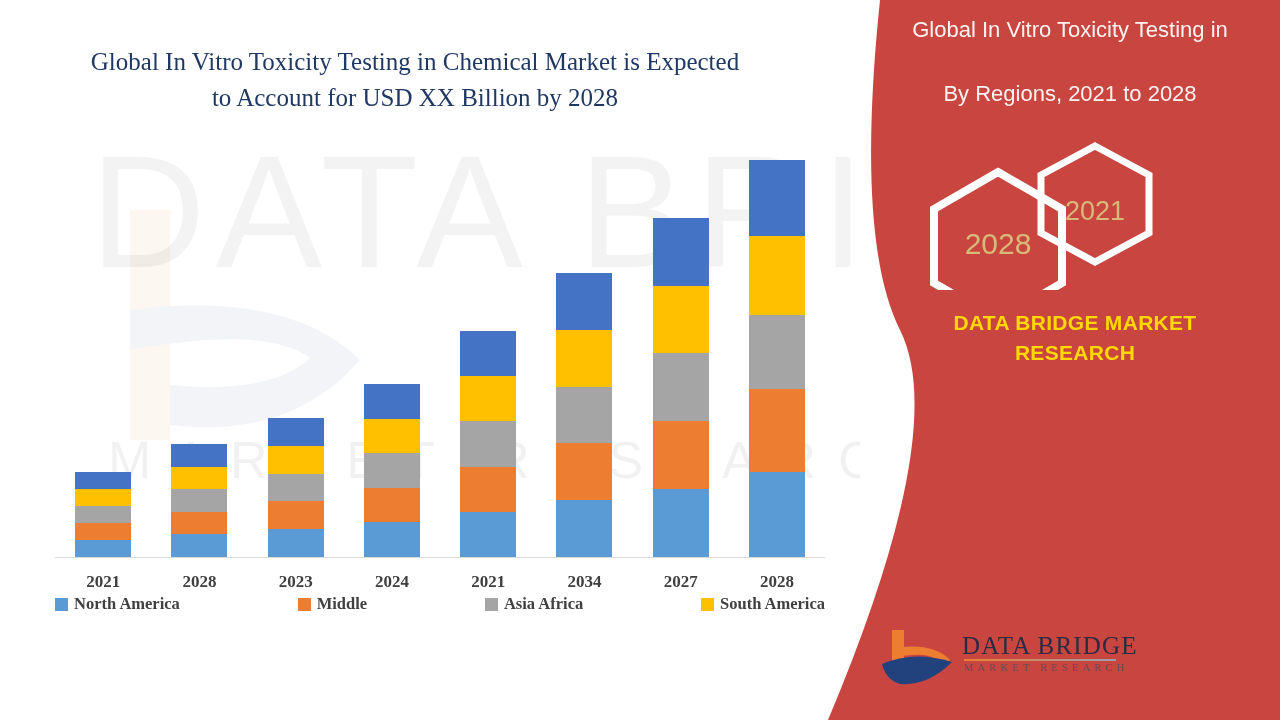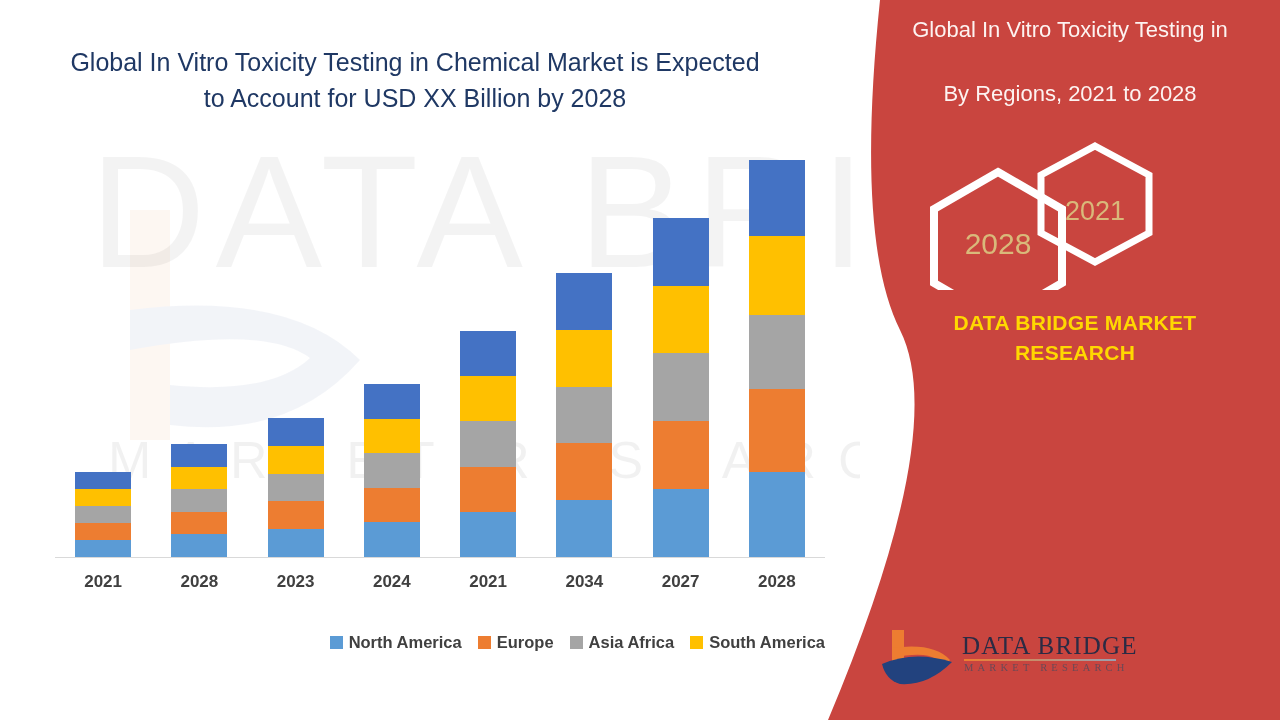--- a/index.html
+++ b/index.html
@@ -23,21 +23,21 @@
   .wm-small{
     position:absolute;left:108px;top:430px;
     font-size:52px;letter-spacing:22px;font-weight:400;
     color:#000;opacity:.05;white-space:nowrap;
   }
   .wm-logo{
     position:absolute;left:60px;top:190px;opacity:.055;
   }
 
   
-  .chart-panel{position:absolute;left:0;top:0;width:860px;height:572px;}
+  .chart-panel{position:absolute;left:0;top:0;width:860px;height:572px;font-family:Liberation Serif, serif;}
   .chart-title{
     position:absolute;left:55px;top:44px;width:720px;
     text-align:center;color:#1F3864;
     font-size:25px;line-height:36px;font-weight:400;
   }
   .axis-line{
     position:absolute;left:55px;top:557px;width:770px;height:1px;
     background:#d9d9d9;
   }
   .bars{
@@ -51,22 +51,22 @@
   .xlabels{
     position:absolute;left:55px;top:572px;width:770px;height:28px;
     display:flex;justify-content:space-around;
   }
   .xlabel{
     width:96px;text-align:center;color:#404040;
     font-size:17px;font-weight:bold;
   }
 
   .legend{
-    position:absolute;left:55px;top:629px;width:770px;height:26px;
-    display:flex;align-items:center;justify-content:flex-end;gap:16px;
+    position:absolute;left:55px;top:591px;width:770px;height:26px;
+    display:flex;align-items:center;justify-content:space-between;gap:4px;
   }
   .leg-item{display:flex;align-items:center;gap:6px;}
   .leg-swatch{width:13px;height:13px;display:inline-block;}
   .leg-text{font-size:16.5px;color:#404040;font-weight:bold;white-space:nowrap;}
 
   
   .red-panel{
     position:absolute;right:0;top:0;width:460px;height:720px;
     pointer-events:none;
   }
@@ -206,21 +206,21 @@
         <div class="xlabel">2027</div>
         <div class="xlabel">2028</div>
       </div>
     <div class="legend" id="legend">
         <div class="leg-item">
           <span class="leg-swatch" style="background: rgb(91, 155, 213);"></span>
           <span class="leg-text">North America</span>
         </div>
         <div class="leg-item">
           <span class="leg-swatch" style="background: rgb(237, 125, 49);"></span>
-          <span class="leg-text">Europe</span>
+          <span class="leg-text">Middle</span>
         </div>
         <div class="leg-item">
           <span class="leg-swatch" style="background: rgb(165, 165, 165);"></span>
           <span class="leg-text">Asia Africa</span>
         </div>
         <div class="leg-item">
           <span class="leg-swatch" style="background: rgb(255, 192, 0);"></span>
           <span class="leg-text">South America</span>
         </div>
       </div>

